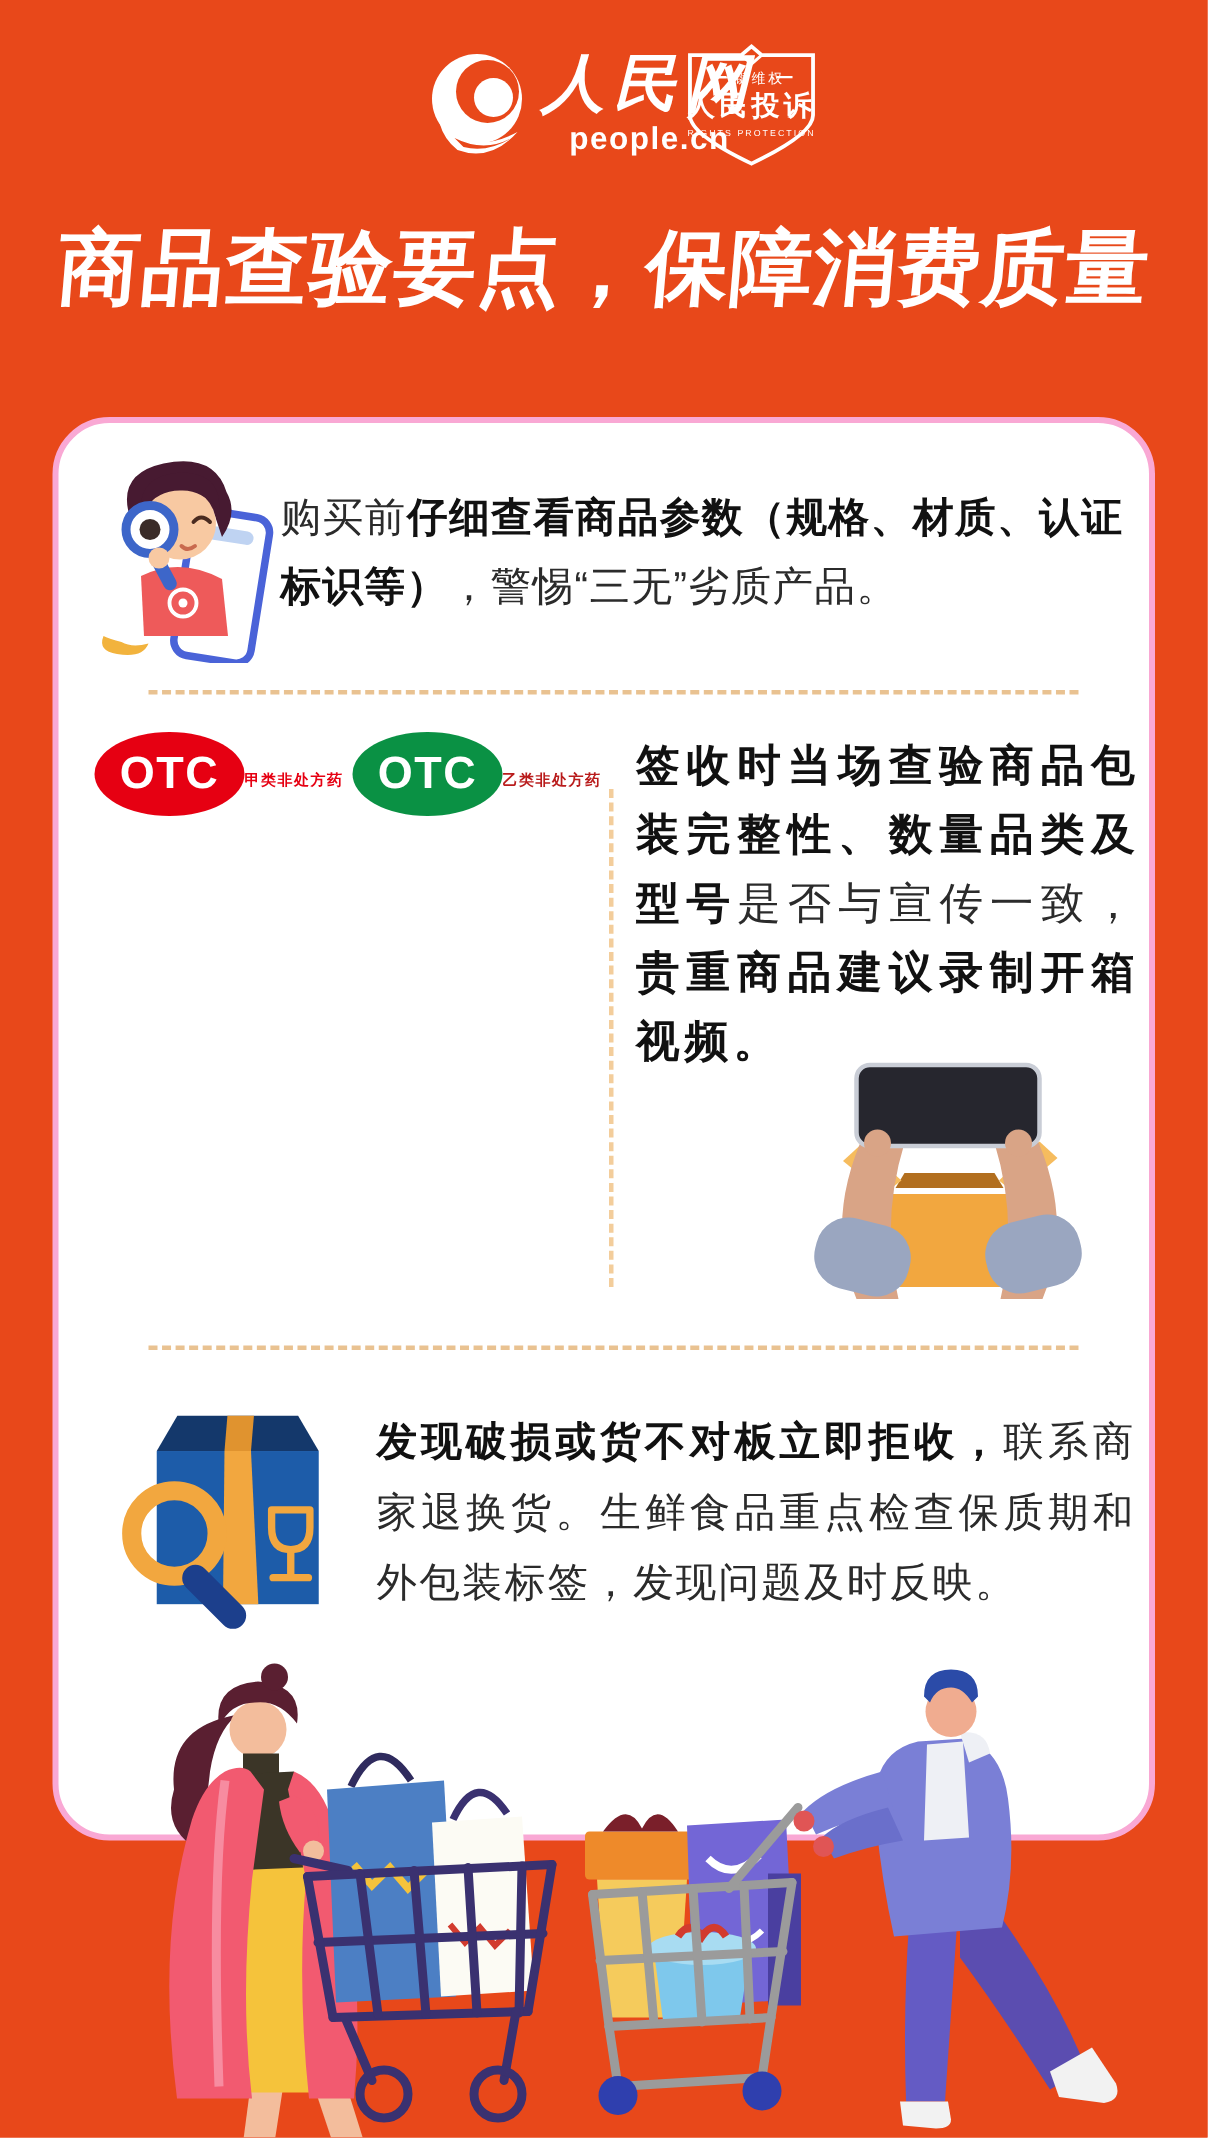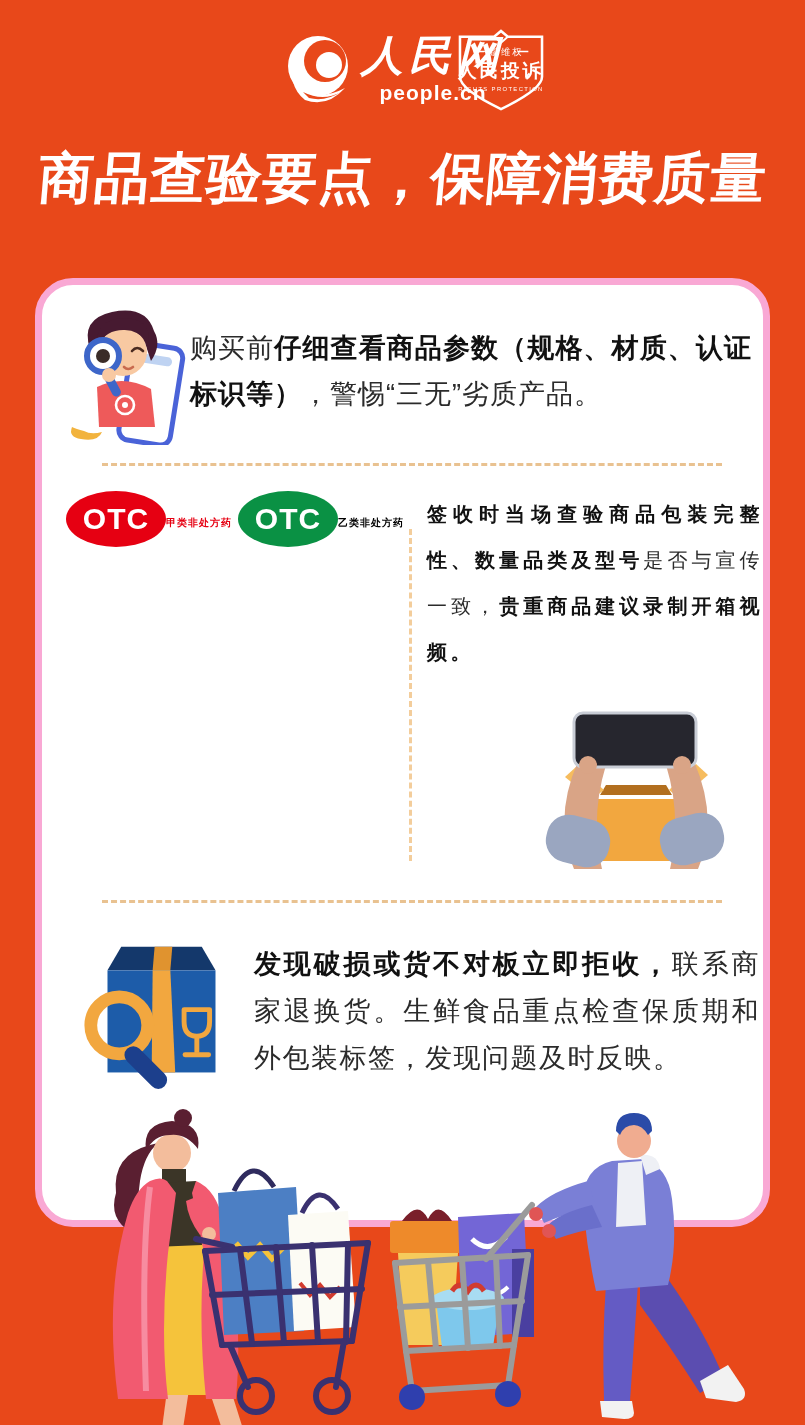--- a/index.html
+++ b/index.html
@@ -14,21 +14,21 @@
   .brand-en{font-size:21px;font-weight:bold;letter-spacing:1px;text-align:center;margin-top:2px;}
   .badge{position:absolute;left:452px;top:0px;}
 
   
   .title{position:absolute;top:142px;left:0;width:100%;margin:0;text-align:center;
          color:#FFFFFF;font-size:55px;font-weight:bold;letter-spacing:1px;
          transform:skewX(-5deg);}
 
   
   .card{position:absolute;left:35px;top:278px;width:735px;height:949px;background:#FFFFFF;
-        border:7px solid #f9a8d4;border-radius:38px;box-sizing:border-box;z-index:1;}
+        border:4px solid #f9a8d4;border-radius:38px;box-sizing:border-box;z-index:1;}
   .card-inner{position:relative;width:100%;height:100%;}
 
   .s1-illu{position:absolute;left:24px;top:18px;}
   .s1-text{position:absolute;left:148px;top:40px;width:562px;font-size:27px;line-height:46px;
            letter-spacing:1px;color:#2B2B2B;text-align:justify;}
   .run-b{font-weight:bold;color:#111;}
   .run-r{font-weight:normal;}
 
   .divider{position:absolute;left:60px;width:620px;border-top:3px dashed #E9C291;}
   .div1{top:178px;}
@@ -36,26 +36,26 @@
   .vdivider{position:absolute;left:367px;top:244px;height:332px;border-left:3px dashed #F3CD9B;}
 
   .logo-row{position:absolute;left:24px;top:206px;display:flex;align-items:flex-start;}
   .logo-item{display:flex;flex-direction:row;align-items:center;margin-right:6px;}
   .oval{width:100px;height:56px;border-radius:50%;display:flex;align-items:center;justify-content:center;
         color:#fff;font-weight:bold;font-size:30px;letter-spacing:1px;}
   .oval-red{background:#E60012;}
   .oval-green{background:#0A9144;}
   .logo-label{font-size:10px;font-weight:bold;margin-top:7px;letter-spacing:1px;}
   .lbl-red{color:#E60012;}
-  .lbl-green{color:#000000;}
+  .lbl-green{color:#b91c1c;}
   .lbl-blue{color:#1E9CD7;font-size:16px;letter-spacing:2px;margin-top:2px;}
 
   .s2-left{position:absolute;left:24px;top:300px;width:340px;font-size:29px;line-height:45px;
            letter-spacing:3px;color:#2B2B2B;text-align:justify;}
-  .s2-right{position:absolute;left:385px;top:206px;width:336px;font-size:20px;line-height:46px;
+  .s2-right{position:absolute;left:385px;top:206px;width:336px;font-size:29px;line-height:46px;
             letter-spacing:3.5px;color:#2B2B2B;text-align:justify;}
   .hands-illu{position:absolute;left:478px;top:412px;}
 
   .s3-icon{position:absolute;left:38px;top:650px;}
   .s3-text{position:absolute;left:212px;top:656px;width:506px;font-size:27px;line-height:47px;
            letter-spacing:1.5px;color:#2B2B2B;text-align:justify;}
 
   .shoppers{position:absolute;left:0;top:1093px;z-index:2;}
 </style>
 </head>

